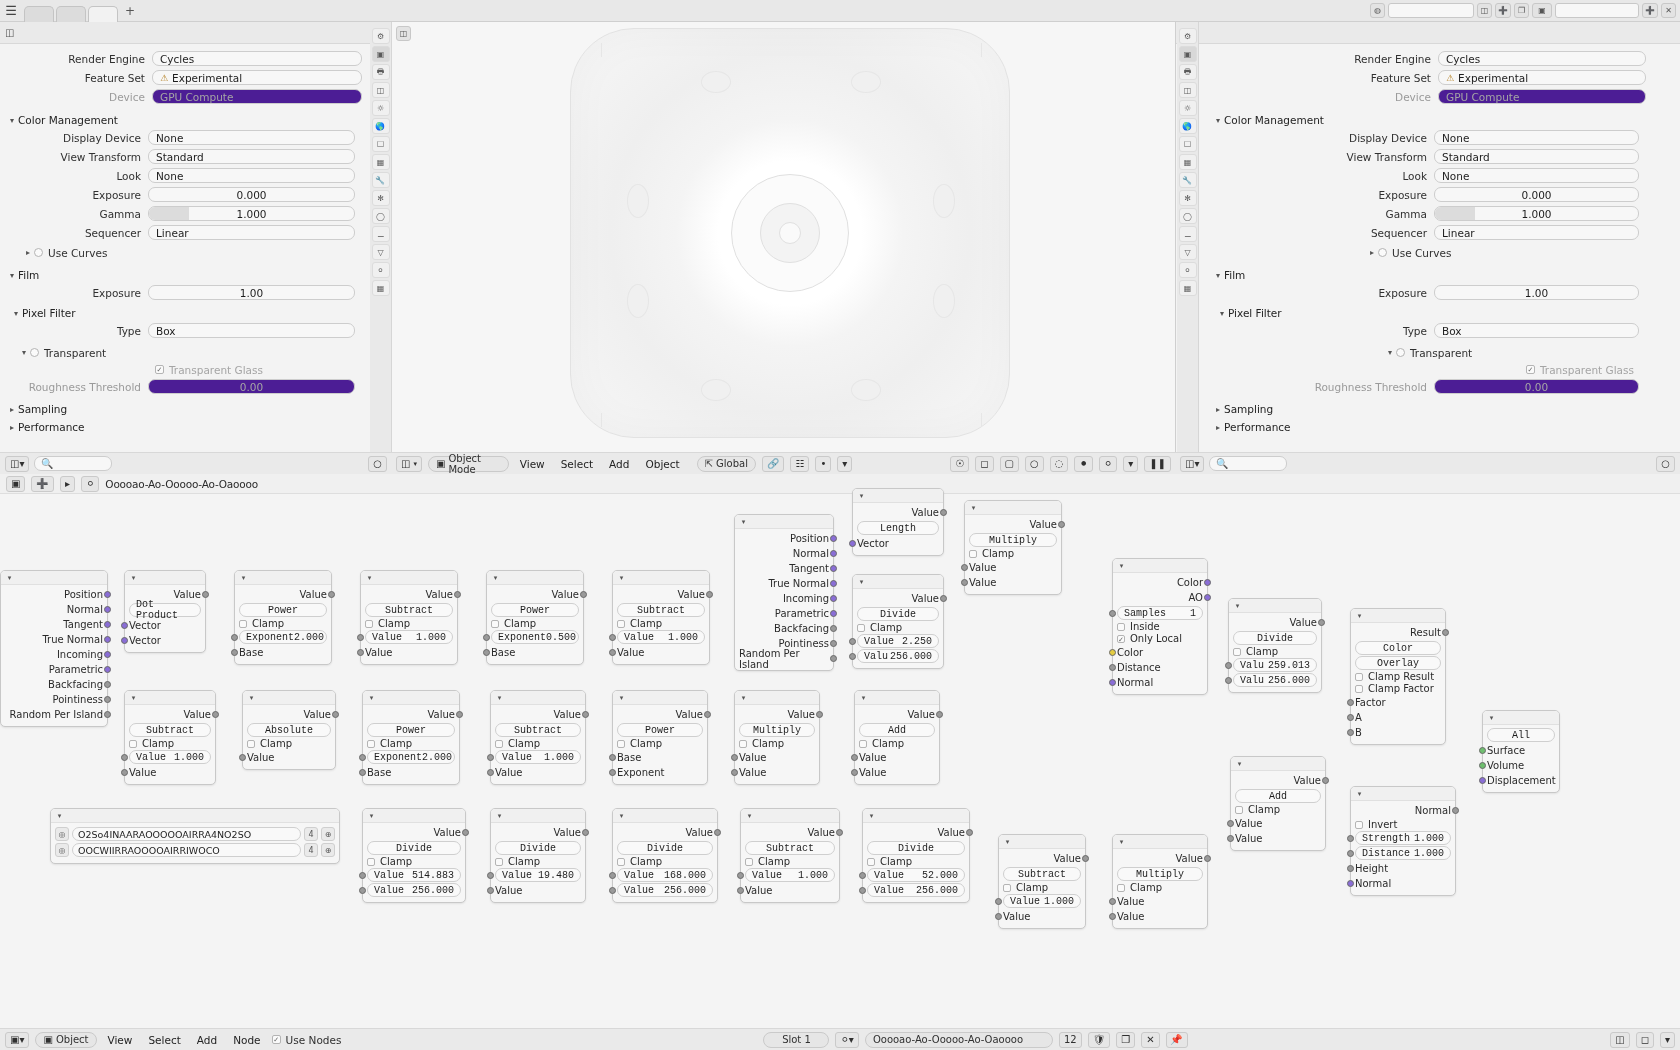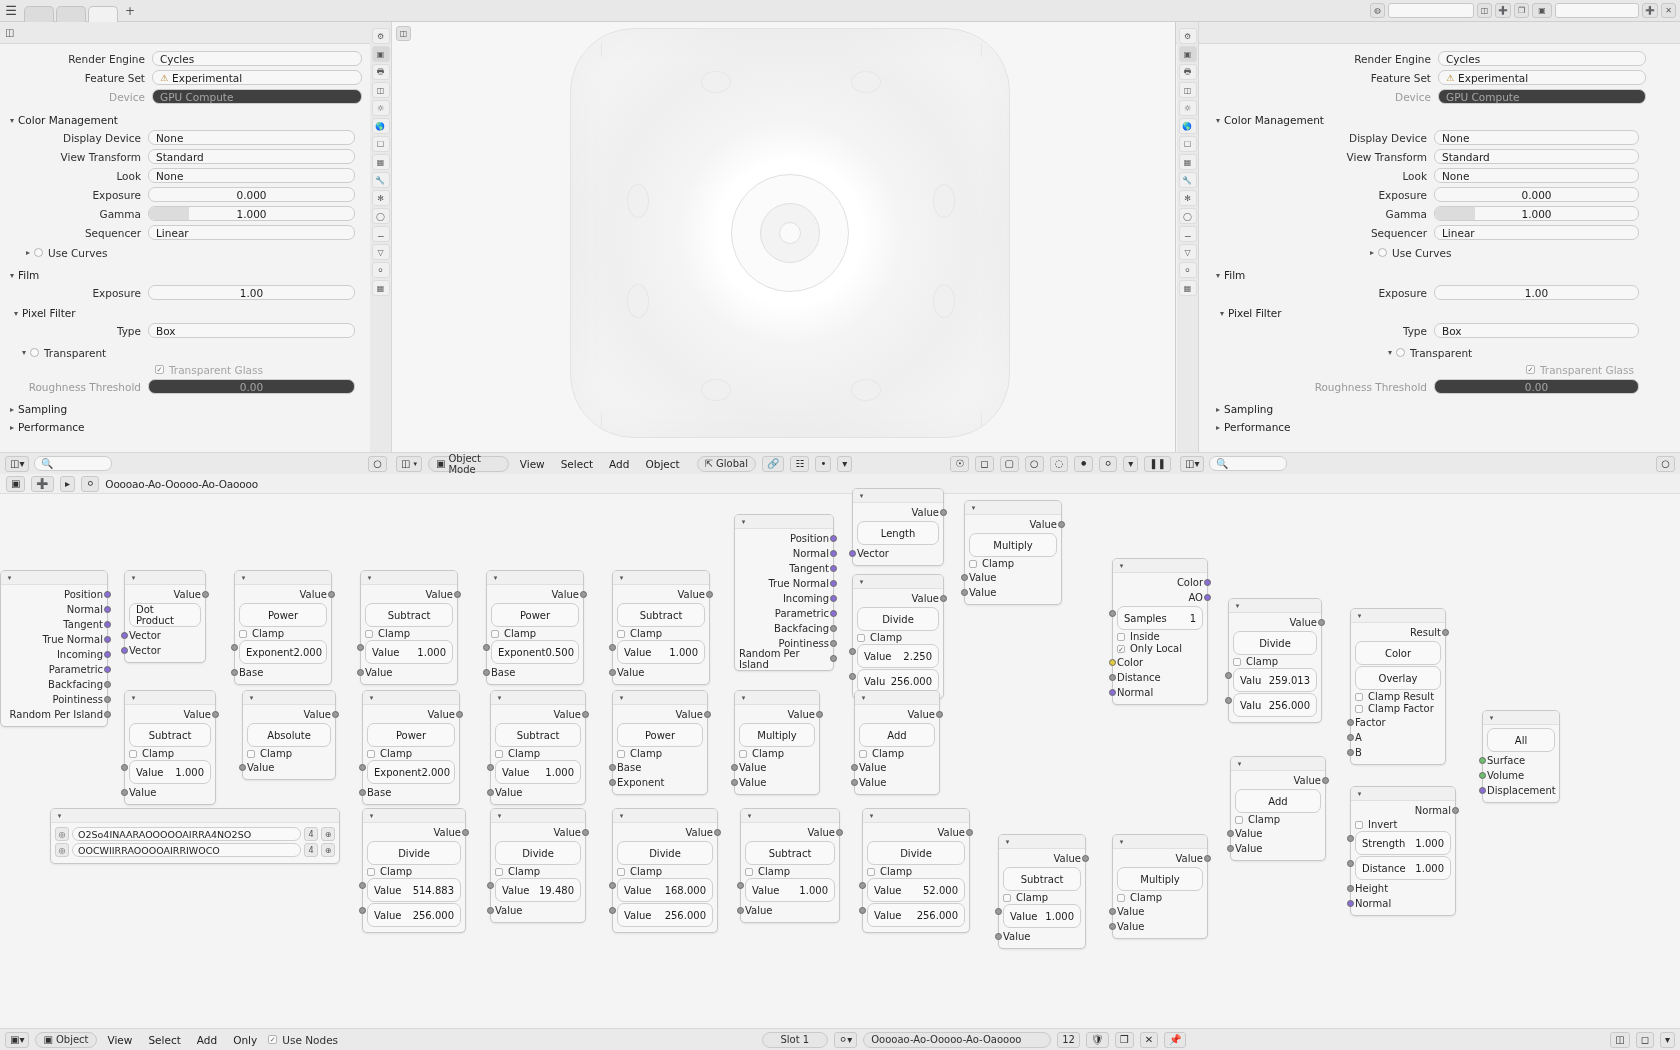--- a/index.html
+++ b/index.html
@@ -55,21 +55,21 @@
   .prop-body { position: relative; padding: 6px 0 0 0; }
 
   .prop-row { display: flex; align-items: center; height: 17px; margin-bottom: 2px; }
   .prop-label { text-align: right; font-size: 10.5px; color: #303030; padding-right: 7px; }
   .prop-label.dim { color: #9a9a9a; }
   .prop-field {
     height: 15px; background: #f7f7f7; border: 1px solid #cdcdcd; border-radius: 7px;
     display: flex; align-items: center; padding: 0 7px; font-size: 10.5px; color: #1d1d1d;
     position: relative; overflow: hidden;
   }
-  .prop-field.dim { color: #a5a5a5; background: #404040; }
+  .prop-field.dim { color: #a5a5a5; background: #4c1d95; }
   .prop-field.center { justify-content: center; }
   .prop-field .warn { color: #b07a17; margin-right: 4px; font-size: 9px; }
   .slider-fill {
     position: absolute; left: 0; top: 0; bottom: 0; background: #dcdcdc;
   }
   .prop-field .val { position: relative; z-index: 1; }
 
   .section-head { display: flex; align-items: center; height: 18px; font-size: 10.5px; color: #232323; }
   .tri { width: 12px; text-align: center; font-size: 8px; color: #555; }
   .sub-head { padding-left: 10px; }
@@ -188,23 +188,23 @@
     position: absolute; width: 7px; height: 7px; border-radius: 50%;
     border: 1px solid #6a6a6a; top: 4px;
   }
   .sock.l { left: -8px; }
   .sock.r { right: -8px; }
   .sock.gray { background: #9a9a9a; }
   .sock.purple { background: #8a6ed6; }
   .sock.yellow { background: #e4cc42; }
   .sock.green { background: #6fbf6f; }
   .node-field {
-    height: 24px; background: #f9f9f9; border: 1px solid #cfcfcf; border-radius: 7px;
+    height: 14px; background: #f9f9f9; border: 1px solid #cfcfcf; border-radius: 7px;
     display: flex; align-items: center; padding: 0 6px; font-size: 10px; color: #1d1d1d;
-    margin: 1px 0; justify-content: space-between;
+    margin: 1px 0; justify-content: space-between; font-family: Liberation Mono, monospace;
   }
   .node-field.ctr { justify-content: center; }
   .node-chk { display: flex; align-items: center; font-size: 10px; margin: 1px 0; }
   .node-chk .chk { width: 8px; height: 8px; }
   .node-label { font-size: 10px; color: #2a2a2a; }
 
   svg.wires { position: absolute; left: 0; top: 20px; width: 1680px; height: 534px; pointer-events: none; }
 
   .img-node-row {
     display: flex; align-items: center; gap: 3px; margin: 2px 0;
@@ -1485,21 +1485,21 @@
 
     <div class="ne-footer">
       <div class="pill sq">▣▾</div>
       <div class="pill">
         <span>▣</span>
         <span>Object</span>
       </div>
       <div class="menu-item">View</div>
       <div class="menu-item">Select</div>
       <div class="menu-item">Add</div>
-      <div class="menu-item">Only</div>
+      <div class="menu-item">Node</div>
       <div class="checkbox-row">
         <span class="chk">✓</span>
         <span>Use Nodes</span>
       </div>
       <div style="flex:1"></div>
       <div class="pill" style="width:66px;justify-content:center">Slot 1</div>
       <div class="pill sq">⚪▾</div>
       <div class="pill" style="width:188px">Ooooao-Ao-Ooooo-Ao-Oaoooo</div>
       <div class="pill sq">12</div>
       <div class="pill sq">🛡</div>

